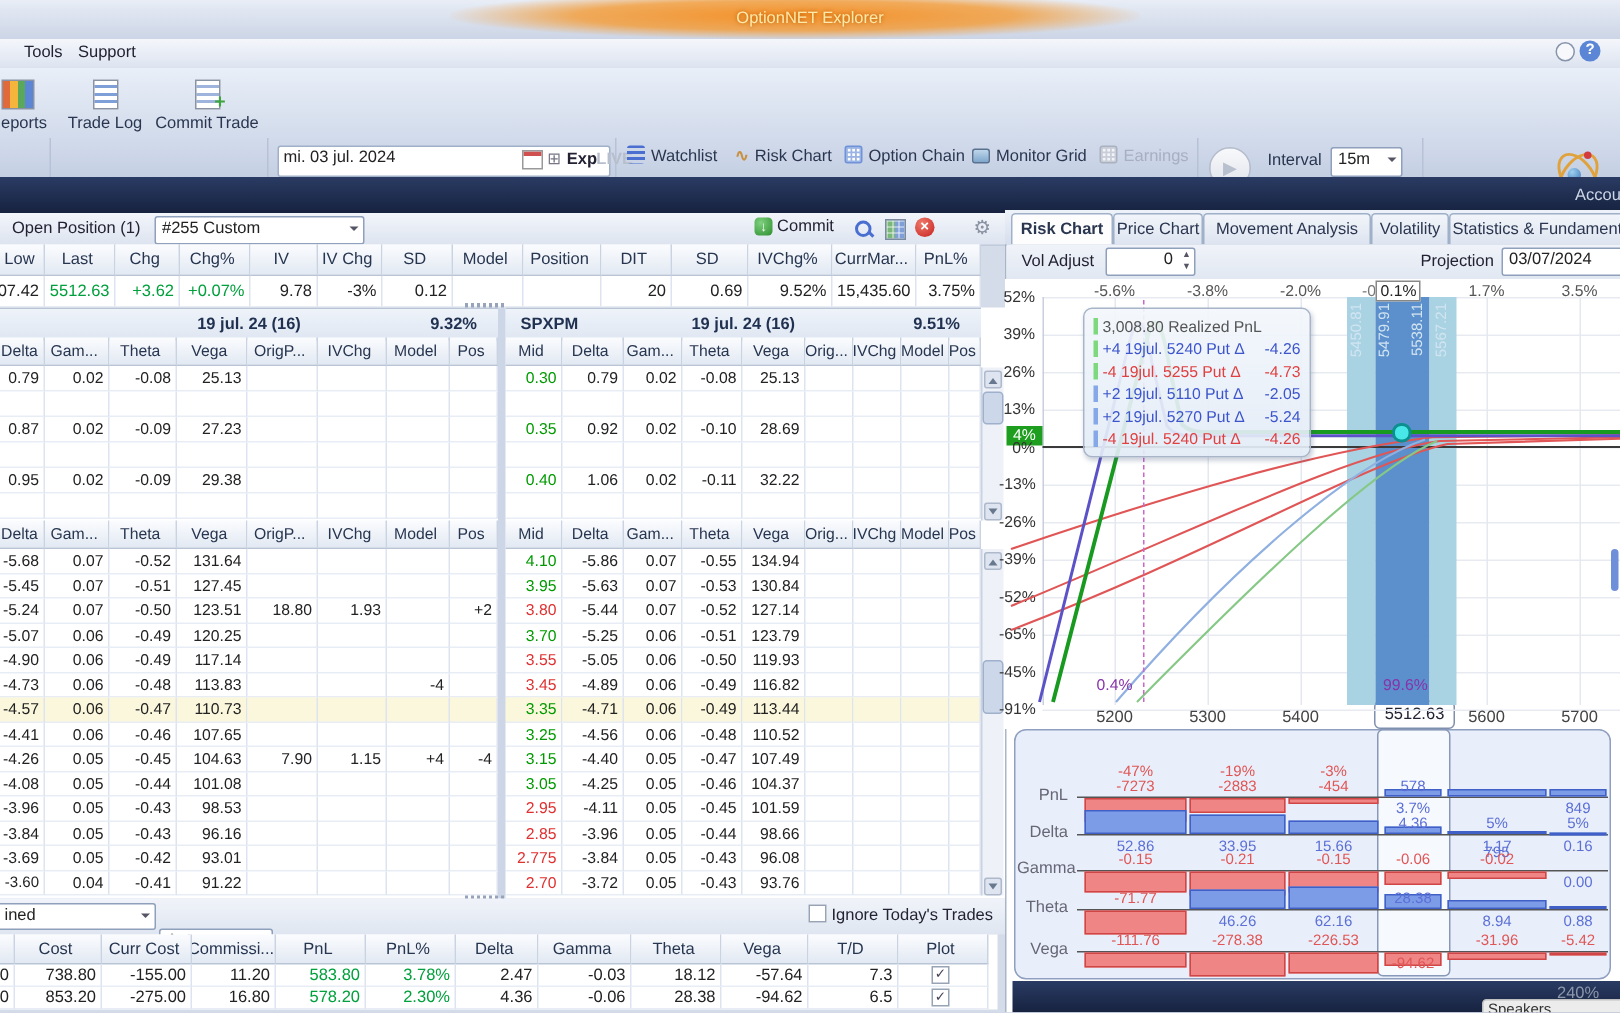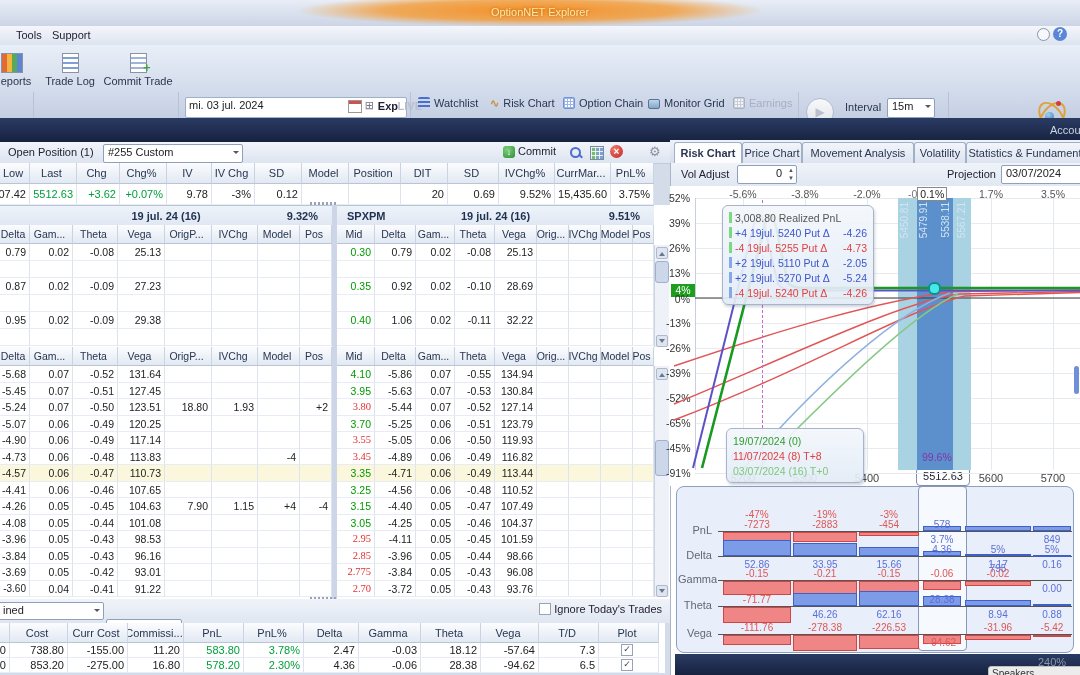--- a/index.html
+++ b/index.html
@@ -41,21 +41,21 @@
   .orbit{position:absolute;left:4px;top:12px;width:32px;height:18px;border:2px solid #e0a23c;border-radius:50%;}
   #navybar1{left:0;top:118px;width:1080px;height:24px;background:linear-gradient(#2a3b63,#16223f);color:#cdd5e6;}
   
   #lp-toolbar{left:0;top:142px;width:670px;height:21px;background:linear-gradient(#f2f5fa,#dde4f0);border-bottom:1px solid #c2cbdc;}
   .tbl{position:absolute;left:0;background:#fff;}
   .trow{display:flex;}
   .tcell{flex:0 0 auto;box-sizing:border-box;border-right:1px solid #dde4ef;border-bottom:1px solid #e8edf5;text-align:right;padding:1px 3px 0 0;overflow:hidden;white-space:nowrap;display:flex;justify-content:flex-end;}
   .tcell>span{white-space:nowrap;}
   .th{background:linear-gradient(#fbfcfe,#e2e9f3);border-right:1px solid #c9d3e2;border-bottom:1px solid #b9c5d6;color:#273650;justify-content:center;}
   .sechead{background:linear-gradient(#eef3fa,#dfe7f2);border-top:1px solid #b9c5d6;border-bottom:1px solid #c9d3e2;color:#1f3050;font-weight:bold;}
-  .g{color:#00a03c;} .r{color:#e03030;font-family:Liberation Serif, serif;} .gr{color:#009a00;}
+  .g{color:#00a03c;} .r{color:#e03030;} .gr{color:#009a00;}
   .sbarrow{position:absolute;left:656px;width:10px;height:10px;background:#dfe5f0;border:1px solid #aeb9cc;border-radius:2px;}
   .tri-up{width:0;height:0;border:3px solid rgba(0,0,0,0);border-bottom:4px solid #68798f;margin:1px auto;}
   .tri-dn{width:0;height:0;border:3px solid rgba(0,0,0,0);border-top:4px solid #68798f;margin:3px auto;}
   .sbthumb{position:absolute;left:655px;width:12px;background:#ccd8ea;border:1px solid #9fb0cc;border-radius:3px;}
   .splitdots{position:absolute;width:26px;height:3px;background:repeating-linear-gradient(90deg,#97a3b8 0 2px,rgba(0,0,0,0) 2px 4px);}
   .chk{display:inline-block;width:10px;height:10px;border:1px solid #98a3b6;background:#fff;vertical-align:-2px;text-align:center;line-height:9px;font-size:9px;color:#445;}
   
   #rp{left:670px;top:140px;width:410px;height:535px;background:#fff;border-left:1px solid #aab6c8;}
   #rp-tabs{left:670px;top:140px;width:410px;height:23px;background:linear-gradient(#eef2f9,#d6deec);border-bottom:1px solid #9fb0c8;}
   .rtab{position:absolute;top:2px;height:20px;line-height:20px;text-align:center;color:#2a3650;border:1px solid #9fb0c8;border-bottom:none;border-radius:3px 3px 0 0;background:linear-gradient(#f2f5fa,#dde4f0);overflow:hidden;white-space:nowrap;}
@@ -1798,25 +1798,20 @@
         <span class="lbar" style="background:#86a8e8;"></span>
         <span class="c-blue" style="flex:1;">+2 19jul. 5270 Put Δ</span>
         <span class="c-blue">-5.24</span>
       </div>
       <div class="tline">
         <span class="lbar" style="background:#86a8e8;"></span>
         <span class="c-red" style="flex:1;">-4 19jul. 5240 Put Δ</span>
         <span class="c-red">-4.26</span>
       </div>
     </div>
-    <div class="ttip" style="left: 726px; top: 428px; width: 124px;">
-      <div class="tline c-green">19/07/2024 (0)</div>
-      <div class="tline c-red">11/07/2024 (8) T+8</div>
-      <div class="tline c-lgreen">03/07/2024 (16) T+0</div>
-    </div>
     <div class="glab" style="left: 678px; top: 524px; width: 34px; text-align: right;">PnL</div>
     <div class="gaxis" style="left: 718px; top: 531px; width: 354px;"></div>
     <div class="gbar" style="left: 723px; width: 68px; height: 16px; top: 532px; background: rgb(239, 133, 133); border: 1px solid rgb(208, 69, 69);"></div>
     <div class="gtext tr" style="left: 730px; top: 509px;">-47%</div>
     <div class="gtext tr" style="left: 730px; top: 519px;">-7273</div>
     <div class="gbar" style="left: 793px; width: 64px; height: 10px; top: 532px; background: rgb(239, 133, 133); border: 1px solid rgb(208, 69, 69);"></div>
     <div class="gtext tr" style="left: 798px; top: 509px;">-19%</div>
     <div class="gtext tr" style="left: 798px; top: 519px;">-2883</div>
     <div class="gbar" style="left: 859px; width: 60px; height: 4px; top: 532px; background: rgb(239, 133, 133); border: 1px solid rgb(208, 69, 69);"></div>
     <div class="gtext tr" style="left: 862px; top: 509px;">-3%</div>

